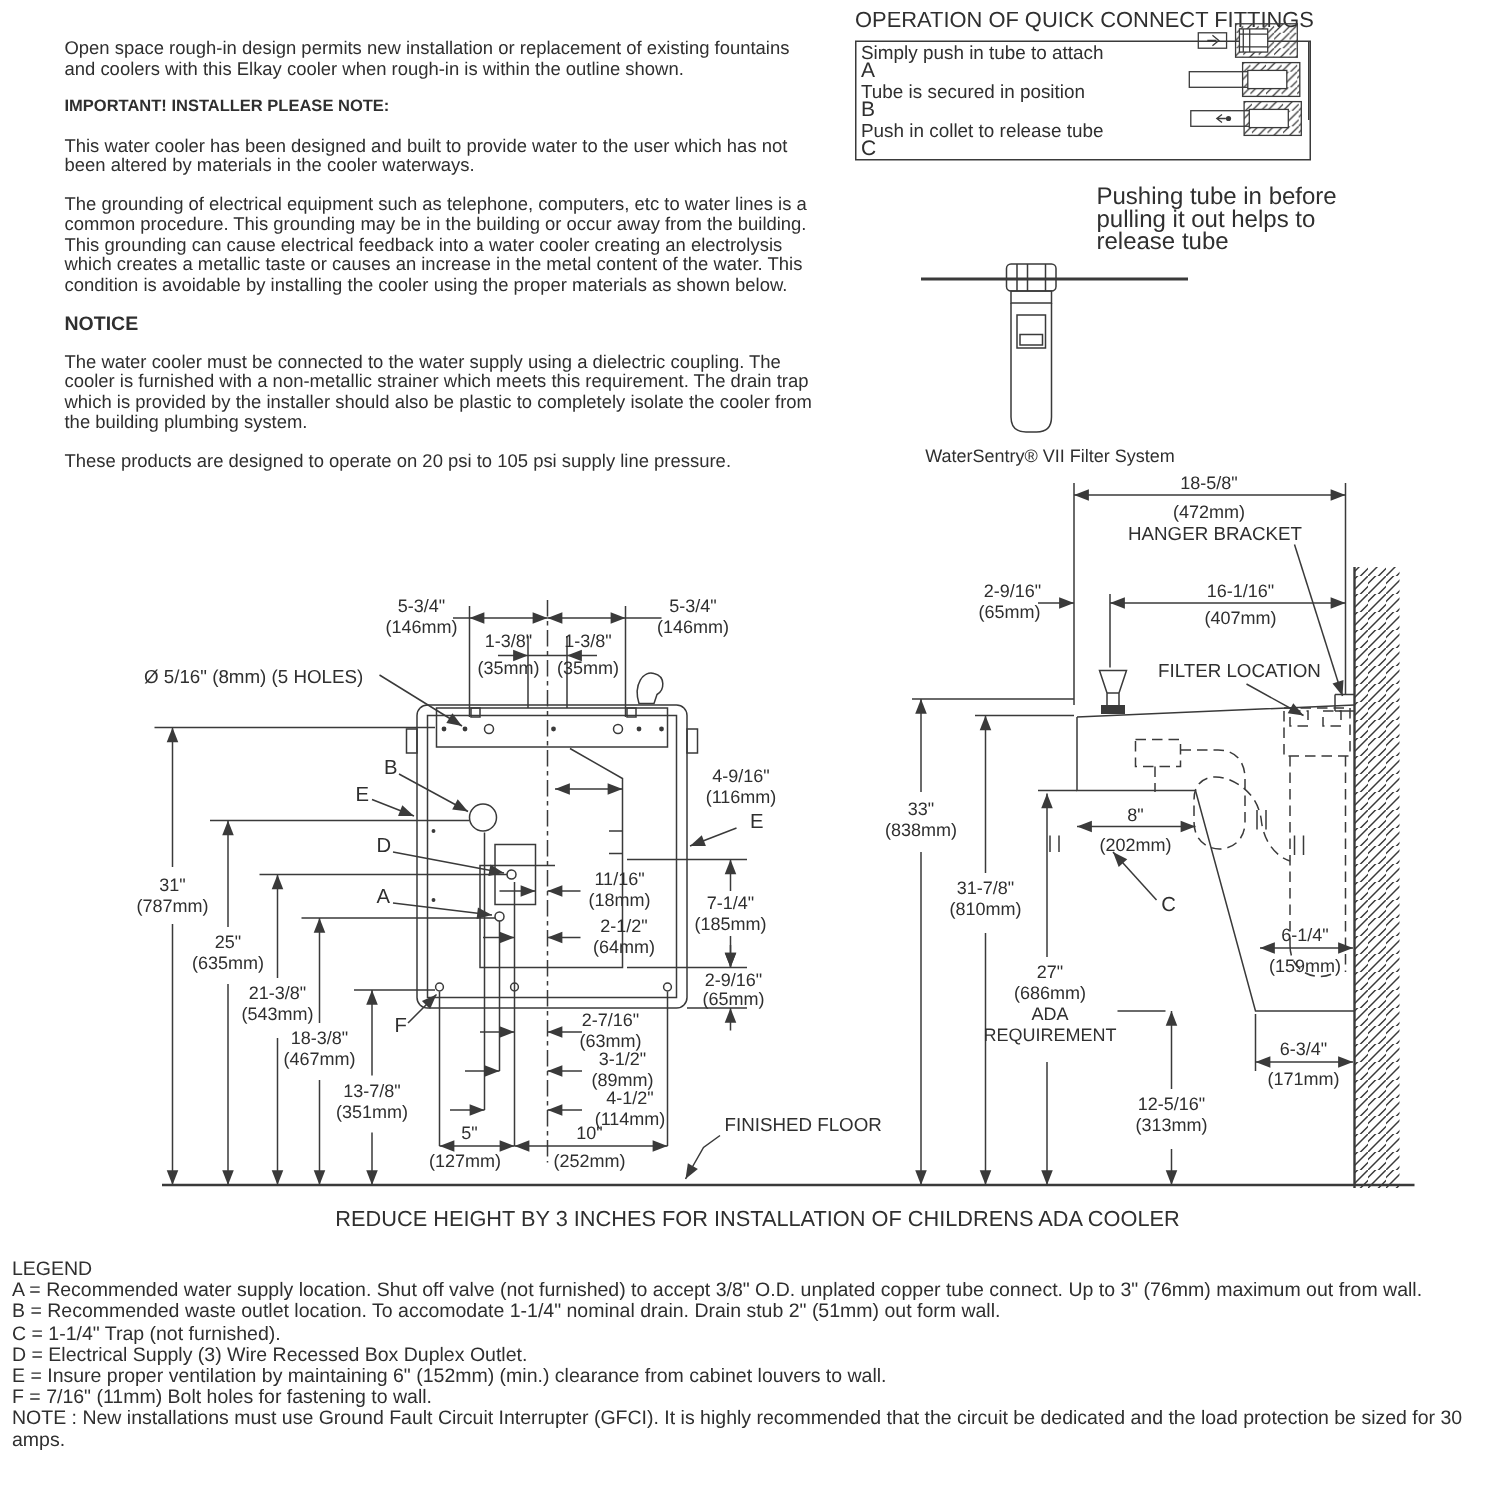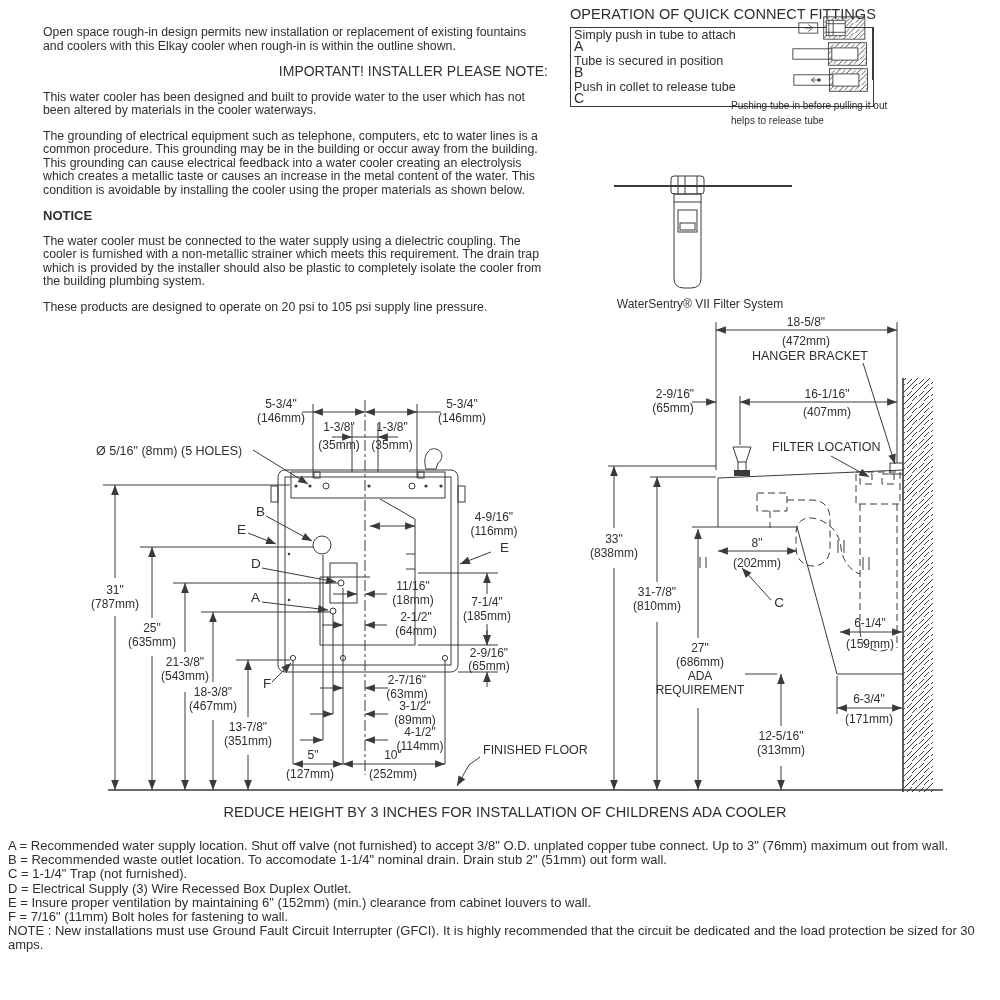--- a/index.html
+++ b/index.html
@@ -1,32 +1,32 @@
 <!DOCTYPE html>
 <html><head>
 <meta charset="utf-8">
 <style>
   html,body{margin:0;padding:0;background:#fff;}
   .page{position:relative;width:1000px;height:1000px;background:#ffffff;overflow:hidden;
         font-family:"Liberation Sans",sans-serif;color:#2f2f2f;}
   
   .docblock{position:absolute;left:43px;top:26px;width:505px;font-size:12.3px;line-height:13.5px;}
   .docblock p{margin:0 0 12px 0;}
-  .h-imp{font-weight:normal;font-size:14px;margin:0;text-align:right;}
+  .h-imp{font-weight:bold;font-size:11px;margin:0;}
   .h-notice{font-weight:bold;font-size:13px;text-align:left;width:440px;margin:0 0 1px 0;}
   
   .qc-title{position:absolute;left:570px;top:6px;width:330px;font-size:14.6px;}
   .qc-box{position:absolute;left:570px;top:27px;width:302px;height:78px;border:1.5px solid #3a3a3a;
           display:flex;flex-direction:column;}
   .qc-cell{position:relative;flex:1;border-right:1.5px solid #3a3a3a;padding:1px 3px;}
   .qc-cell:last-child{border-right:none;}
   .qc-cap{font-size:12.6px;line-height:13.5px;}
   .qc-letter{position:absolute;left:3px;bottom:0px;font-size:14px;}
   .qc-icon{position:absolute;right:2px;bottom:6px;}
-  .qc-note{position:absolute;left:731px;top:98px;width:170px;font-size:10px;line-height:15px;}
+  .qc-note{position:absolute;left:731px;top:124px;width:170px;font-size:16px;line-height:15px;}
   
   .filter-fig{position:absolute;left:608px;top:168px;}
   .filter-cap{position:absolute;left:600px;top:297px;width:200px;text-align:center;font-size:12px;}
   
   .legend{position:absolute;left:8px;top:839px;width:987px;font-size:13px;line-height:14.2px;}
   .legend div{margin:0;}
   
   svg.draw{position:absolute;left:0;top:0;}
   .ln{stroke:#3a3a3a;stroke-width:1;fill:none;}
   .th{stroke-width:1.6;}
@@ -334,20 +334,21 @@
       <rect x="66" y="26" width="27" height="8"></rect>
       <path d="M66,34 V110 Q66,120 76,120 H83 Q93,120 93,110 V34"></path>
       <rect x="70" y="42" width="19" height="22"></rect>
       <rect x="72" y="55" width="15" height="7"></rect>
     </g>
   </svg>
 </span>
 <div class="filter-cap">WaterSentry® VII Filter System</div>
 
 <div class="legend">
+  <div>LEGEND</div>
   <div>A = Recommended water supply location. Shut off valve (not furnished) to accept 3/8" O.D. unplated copper tube connect. Up to 3" (76mm) maximum out from wall.</div>
   <div>B = Recommended waste outlet location. To accomodate 1-1/4" nominal drain. Drain stub 2" (51mm) out form wall.</div>
   <div>C = 1-1/4" Trap (not furnished).</div>
   <div>D = Electrical Supply (3) Wire Recessed Box Duplex Outlet.</div>
   <div>E = Insure proper ventilation by maintaining 6" (152mm) (min.) clearance from cabinet louvers to wall.</div>
   <div>F = 7/16" (11mm) Bolt holes for fastening to wall.</div>
   <div>NOTE : New installations must use Ground Fault Circuit Interrupter (GFCI). It is highly recommended that the circuit be dedicated and the load protection be sized for 30 amps.</div>
 </div>
 
 </div>

